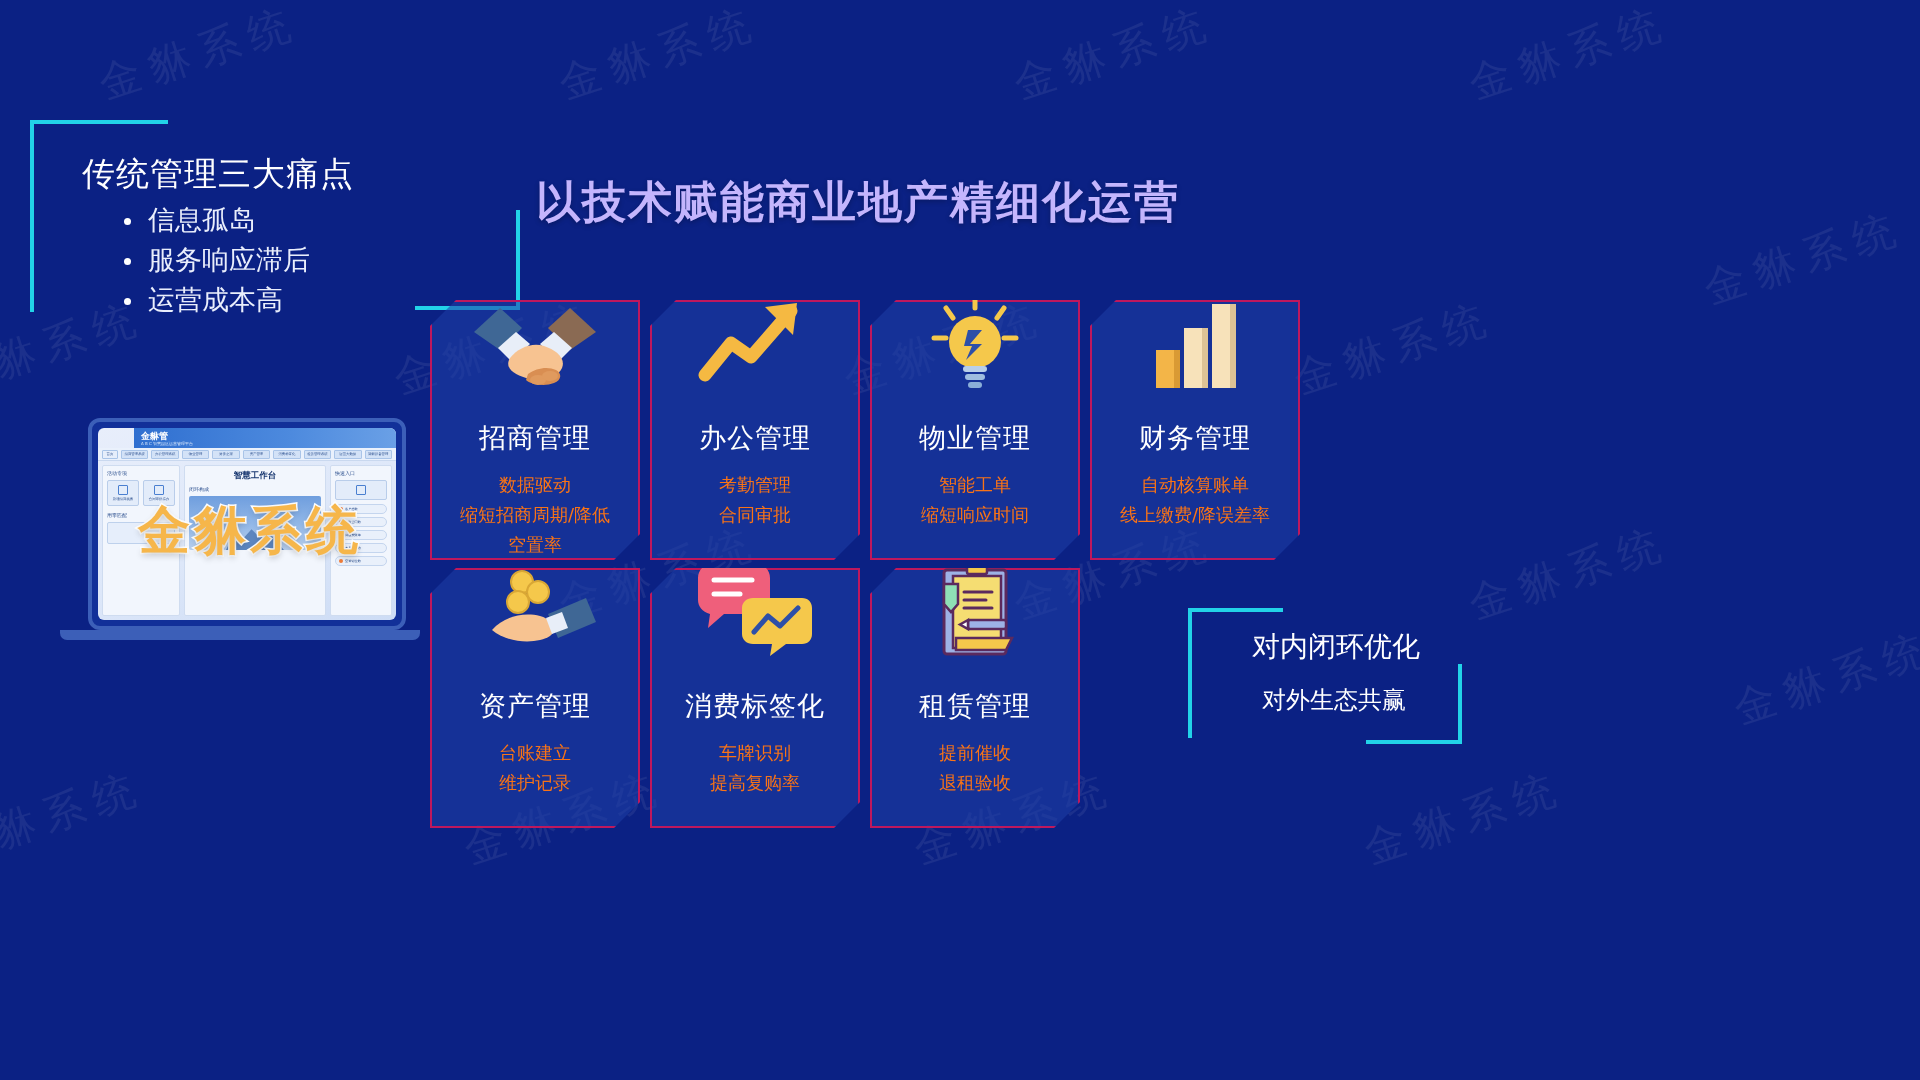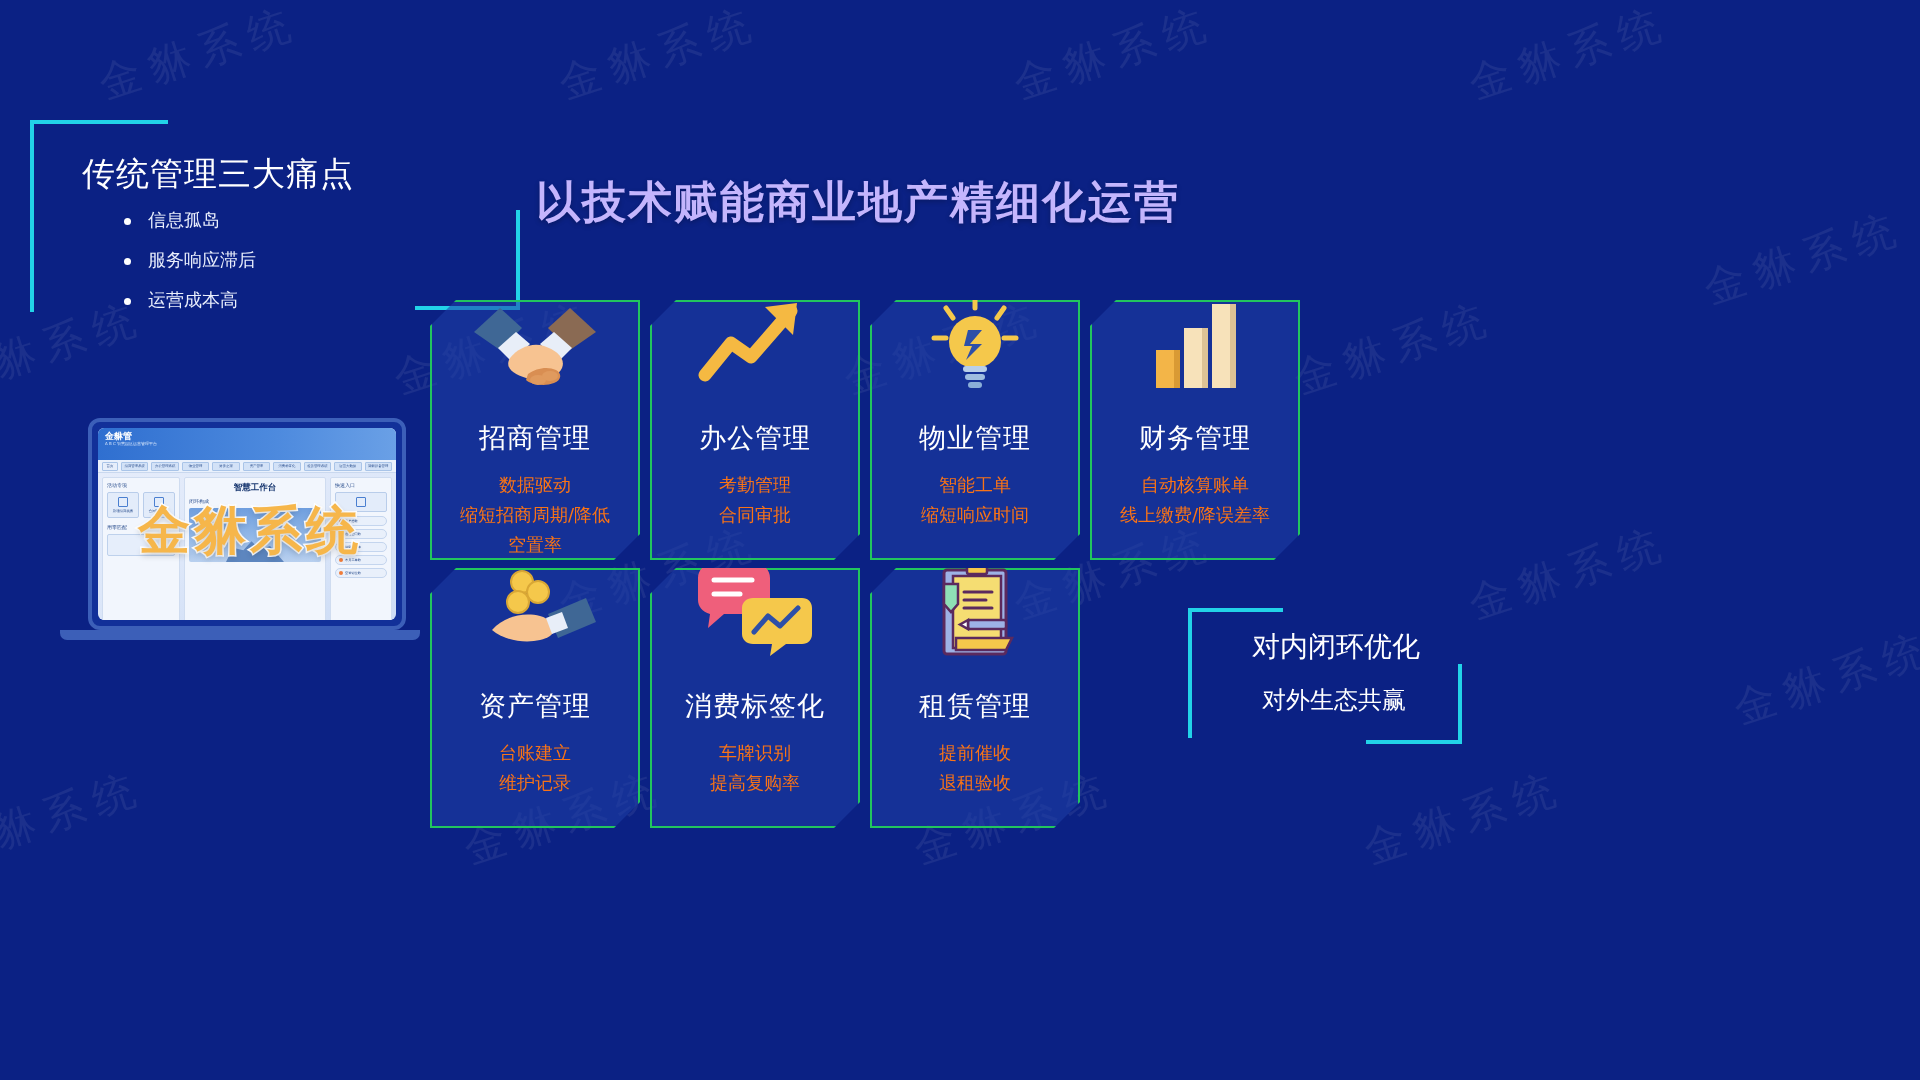--- a/index.html
+++ b/index.html
@@ -43,21 +43,21 @@
     position:absolute; left:82px; top:152px;
     font-size:33px; color:#ffffff; font-weight:400;
     letter-spacing:1px;
     font-family:"DejaVu Sans", sans-serif;
   }
   .pain-list {
     position:absolute; left:122px; top:200px;
     list-style:none;
   }
   .pain-list li {
-    font-size:18px; color:#e9eefc; line-height:40px;
+    font-size:27px; color:#e9eefc; line-height:40px;
     font-family:"DejaVu Sans", sans-serif;
     position:relative; padding-left:26px;
   }
   .pain-list li::before {
     content:""; position:absolute; left:2px; top:18px;
     width:7px; height:7px; border-radius:50%; background:#ffffff;
   }
 
   
   .main-title {
@@ -74,22 +74,23 @@
     position:absolute; left:28px; top:0; width:318px; height:212px;
     border:4px solid #3c5fb8; border-radius:12px;
     background:#123099;
   }
   .laptop-screen {
     position:absolute; left:6px; top:6px; right:6px; bottom:6px;
     border-radius:6px; overflow:hidden;
     background:linear-gradient(160deg,#e8eefb 0%,#dde7f9 55%,#cddcf5 100%);
   }
   .ls-head {
-    height:32px; background:linear-gradient(90deg,#2f6fd0,#4d8ade 60%,#6aa0e6);
+    height:20px; background:linear-gradient(90deg,#2f6fd0,#4d8ade 60%,#6aa0e6);
     position:relative;
+    margin-left:36px;
   }
   .ls-logo {
     position:absolute; left:7px; top:2px;
     font-size:9px; color:#fff; font-family:"DejaVu Sans", sans-serif; font-weight:bold;
   }
   .ls-sub {
     position:absolute; left:7px; top:13px;
     font-size:4px; color:#d7e6fb; font-family:"DejaVu Sans", sans-serif;
   }
   .ls-nav {
@@ -154,21 +155,21 @@
   }
 
   
   #grid { position:absolute; left:430px; top:300px; width:1000px; }
   .grid-row { display:flex; gap:10px; }
   .grid-row.r2 { margin-top:8px; }
   .card {
     position:relative;
     width:210px; height:260px;
     background:rgba(31,63,168,0.55);
-    border:2px solid #22c55e;
+    border:2px solid #be185d;
     padding-top:118px;
     text-align:center;
     clip-path:polygon(
       26px 0, 100% 0, 100% calc(100% - 26px),
       calc(100% - 26px) 100%, 0 100%, 0 26px);
   }
   .card .icon {
     position:absolute; left:0; right:0; top:-26px; height:134px;
     display:flex; align-items:center; justify-content:center;
   }

